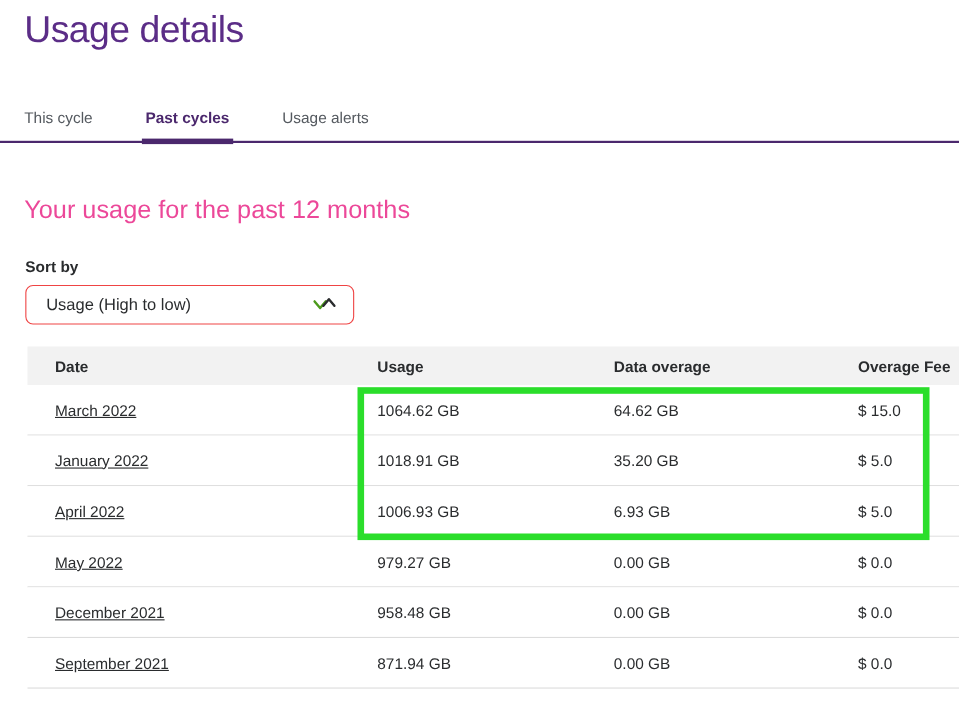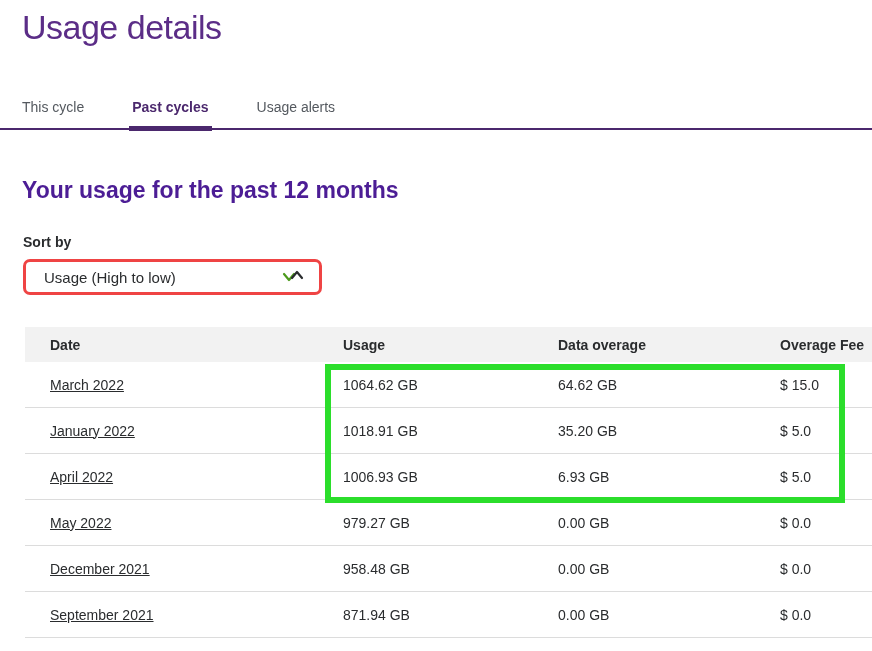--- a/index.html
+++ b/index.html
@@ -41,49 +41,49 @@
     content:"";
     position:absolute;
     left:-3px; right:-3px;
     bottom:-16px;
     height:5px;
     background:#4B286D;
   }
   .section-heading {
     margin:47px 0 0 22px;
     font-size:23px;
-    font-weight:700;
-    color:#4c1d95;
+    font-weight:400;
+    color:#ec4899;
   }
   .sort-label {
     margin:30px 0 9px 23px;
     font-size:14px;
     font-weight:bold;
     color:#2A2C2E;
   }
   .select {
     margin-left:23px;
     width:299px;
     height:36px;
-    border:3px solid #ef4444;
+    border:1px solid #ef4444;
     border-radius:7px;
     display:flex;
     align-items:center;
     justify-content:space-between;
     padding:0 12px 0 18px;
     font-size:15px;
     color:#2A2C2E;
     cursor:pointer;
     background:#fff;
   }
   .select .chev { display:flex; align-items:center; }
   
   .table-wrap {
     position:absolute;
-    left:25px; top:327px;
+    left:25px; top:315px;
     width:847px;
     background:#fff;
   }
   .t-header {
     display:grid;
     grid-template-columns:318px 215px 222px 1fr;
     align-items:center;
     height:35px;
     background:#F2F2F2;
     font-size:14px;

